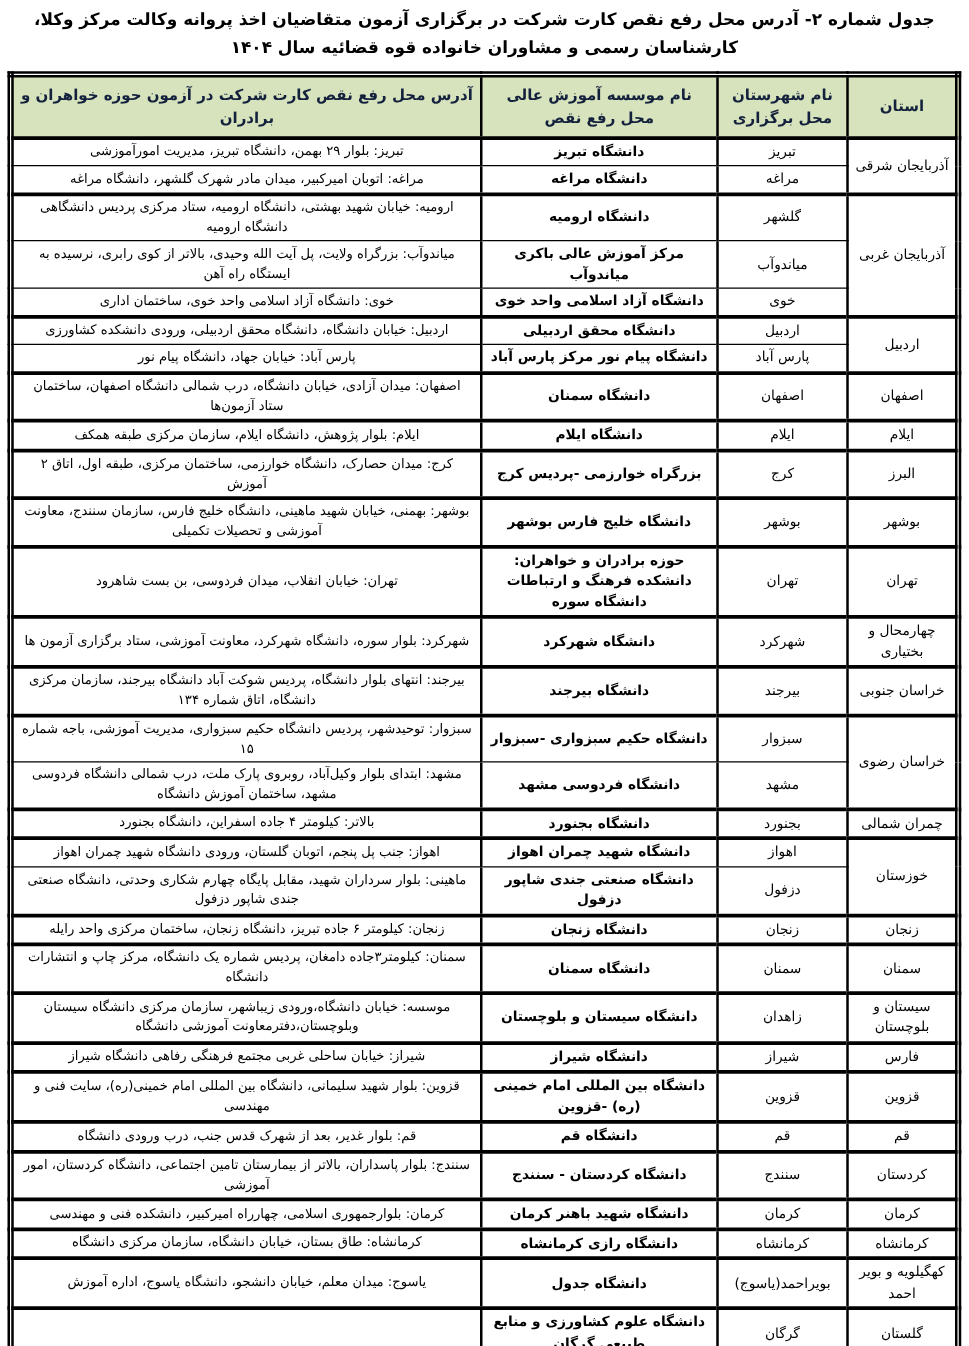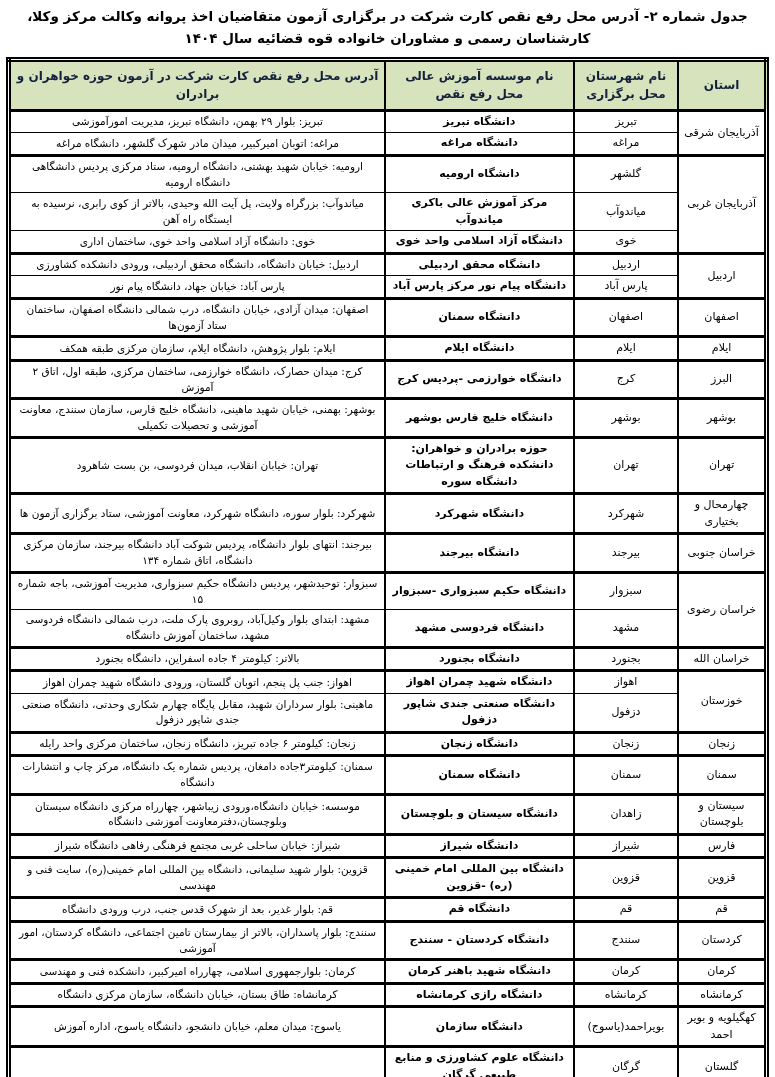--- a/index.html
+++ b/index.html
@@ -128,21 +128,21 @@
         </tr>
         <tr class="group-start">
           <td rowspan="1" class="province">ایلام</td>
           <td class="city">ایلام</td>
           <td class="univ">دانشگاه ایلام</td>
           <td class="addr"><b>ایلام: </b><span>بلوار پژوهش، دانشگاه ایلام، سازمان مرکزی طبقه همکف</span></td>
         </tr>
         <tr class="group-start">
           <td rowspan="1" class="province">البرز</td>
           <td class="city">کرج</td>
-          <td class="univ">دانشگاه خوارزمی -پردیس کرج</td>
+          <td class="univ">بزرگراه خوارزمی -پردیس کرج</td>
           <td class="addr"><b>کرج: </b><span>میدان حصارک، دانشگاه خوارزمی، ساختمان مرکزی، طبقه اول، اتاق ۲ آموزش</span></td>
         </tr>
         <tr class="group-start">
           <td rowspan="1" class="province">بوشهر</td>
           <td class="city">بوشهر</td>
           <td class="univ">دانشگاه خلیج فارس بوشهر</td>
           <td class="addr"><b>بوشهر: </b><span>بهمنی، خیابان شهید ماهینی، دانشگاه خلیج فارس، سازمان سنندج، معاونت آموزشی و تحصیلات تکمیلی</span></td>
         </tr>
         <tr class="group-start">
           <td rowspan="1" class="province">تهران</td>
@@ -168,21 +168,21 @@
           <td class="city">سبزوار</td>
           <td class="univ">دانشگاه حکیم سبزواری -سبزوار</td>
           <td class="addr"><b>سبزوار: </b><span>توحیدشهر، پردیس دانشگاه حکیم سبزواری، مدیریت آموزشی، باجه شماره ۱۵</span></td>
         </tr>
         <tr>
           <td class="city">مشهد</td>
           <td class="univ">دانشگاه فردوسی مشهد</td>
           <td class="addr"><b>مشهد: </b><span>ابتدای بلوار وکیل‌آباد، روبروی پارک ملت، درب شمالی دانشگاه فردوسی مشهد، ساختمان آموزش دانشگاه</span></td>
         </tr>
         <tr class="group-start">
-          <td rowspan="1" class="province">خراسان الله</td>
+          <td rowspan="1" class="province">چمران شمالی</td>
           <td class="city">بجنورد</td>
           <td class="univ">دانشگاه بجنورد</td>
           <td class="addr"><b>بالاتر: </b><span>کیلومتر ۴ جاده اسفراین، دانشگاه بجنورد</span></td>
         </tr>
         <tr class="group-start">
           <td rowspan="2" class="province">خوزستان</td>
           <td class="city">اهواز</td>
           <td class="univ">دانشگاه شهید چمران اهواز</td>
           <td class="addr"><b>اهواز: </b><span>جنب پل پنجم، اتوبان گلستان، ورودی دانشگاه شهید چمران اهواز</span></td>
         </tr>
@@ -200,21 +200,21 @@
         <tr class="group-start">
           <td rowspan="1" class="province">سمنان</td>
           <td class="city">سمنان</td>
           <td class="univ">دانشگاه سمنان</td>
           <td class="addr"><b>سمنان: </b><span>کیلومتر۳جاده دامغان، پردیس شماره یک دانشگاه، مرکز چاپ و انتشارات دانشگاه</span></td>
         </tr>
         <tr class="group-start">
           <td rowspan="1" class="province">سیستان و بلوچستان</td>
           <td class="city">زاهدان</td>
           <td class="univ">دانشگاه سیستان و بلوچستان</td>
-          <td class="addr"><b>موسسه: </b><span>خیابان دانشگاه،ورودی زیباشهر، چهارراه مرکزی دانشگاه سیستان وبلوچستان،دفترمعاونت آموزشی دانشگاه</span></td>
+          <td class="addr"><b>موسسه: </b><span>خیابان دانشگاه،ورودی زیباشهر، سازمان مرکزی دانشگاه سیستان وبلوچستان،دفترمعاونت آموزشی دانشگاه</span></td>
         </tr>
         <tr class="group-start">
           <td rowspan="1" class="province">فارس</td>
           <td class="city">شیراز</td>
           <td class="univ">دانشگاه شیراز</td>
           <td class="addr"><b>شیراز: </b><span>خیابان ساحلی غربی مجتمع فرهنگی رفاهی دانشگاه شیراز</span></td>
         </tr>
         <tr class="group-start">
           <td rowspan="1" class="province">قزوین</td>
           <td class="city">قزوین</td>
@@ -241,21 +241,21 @@
         </tr>
         <tr class="group-start">
           <td rowspan="1" class="province">کرمانشاه</td>
           <td class="city">کرمانشاه</td>
           <td class="univ">دانشگاه رازی کرمانشاه</td>
           <td class="addr"><b>کرمانشاه: </b><span>طاق بستان، خیابان دانشگاه، سازمان مرکزی دانشگاه</span></td>
         </tr>
         <tr class="group-start">
           <td rowspan="1" class="province">کهگیلویه و بویر احمد</td>
           <td class="city">بویراحمد(یاسوج)</td>
-          <td class="univ">دانشگاه سازمان</td>
+          <td class="univ">دانشگاه جدول</td>
           <td class="addr"><b>یاسوج: </b><span>میدان معلم، خیابان دانشجو، دانشگاه یاسوج، اداره آموزش</span></td>
         </tr>
         <tr class="group-start">
           <td rowspan="1" class="province">گلستان</td>
           <td class="city">گرگان</td>
           <td class="univ">دانشگاه علوم کشاورزی و منابع طبیعی گرگان</td>
           <td class="addr"></td>
         </tr>
       </tbody>
   </table>

